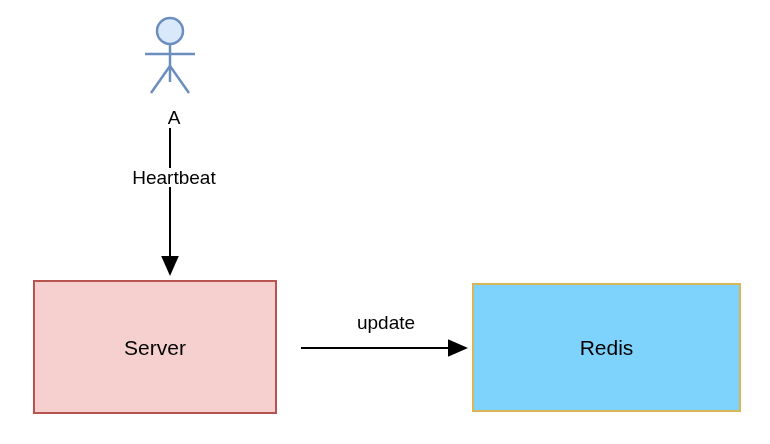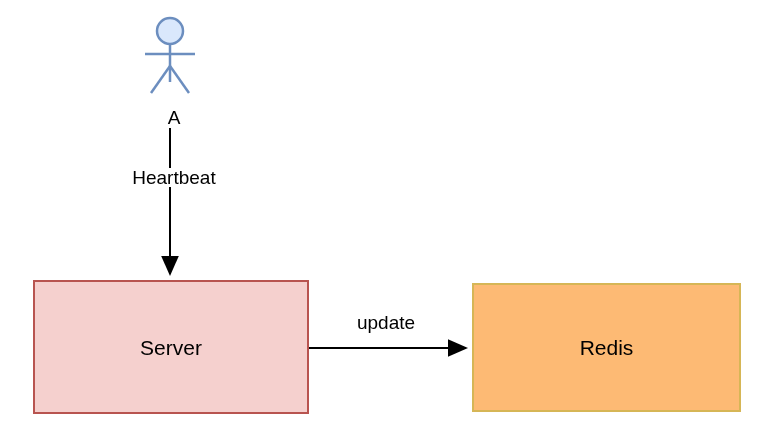--- a/index.html
+++ b/index.html
@@ -34,31 +34,31 @@
   .node-label {
     font-family: "Liberation Sans", sans-serif;
     font-size: 21px;
     color: #000000;
     line-height: 1;
     white-space: nowrap;
   }
   #server-node {
     left: 33px;
     top: 280px;
-    width: 276px;
+    width: 244px;
     height: 134px;
     background: #f5d0ce;
     border: 2px solid #b85450;
   }
   #redis-node {
     left: 472px;
     top: 283px;
     width: 269px;
     height: 129px;
-    background: #fdba74;
+    background: #7dd3fc;
     border: 2px solid #d6b656;
   }
   .edge-label {
     position: absolute;
     font-family: "Liberation Sans", sans-serif;
     font-size: 19px;
     color: #000000;
     background: #ffffff;
     white-space: nowrap;
     line-height: 1;

